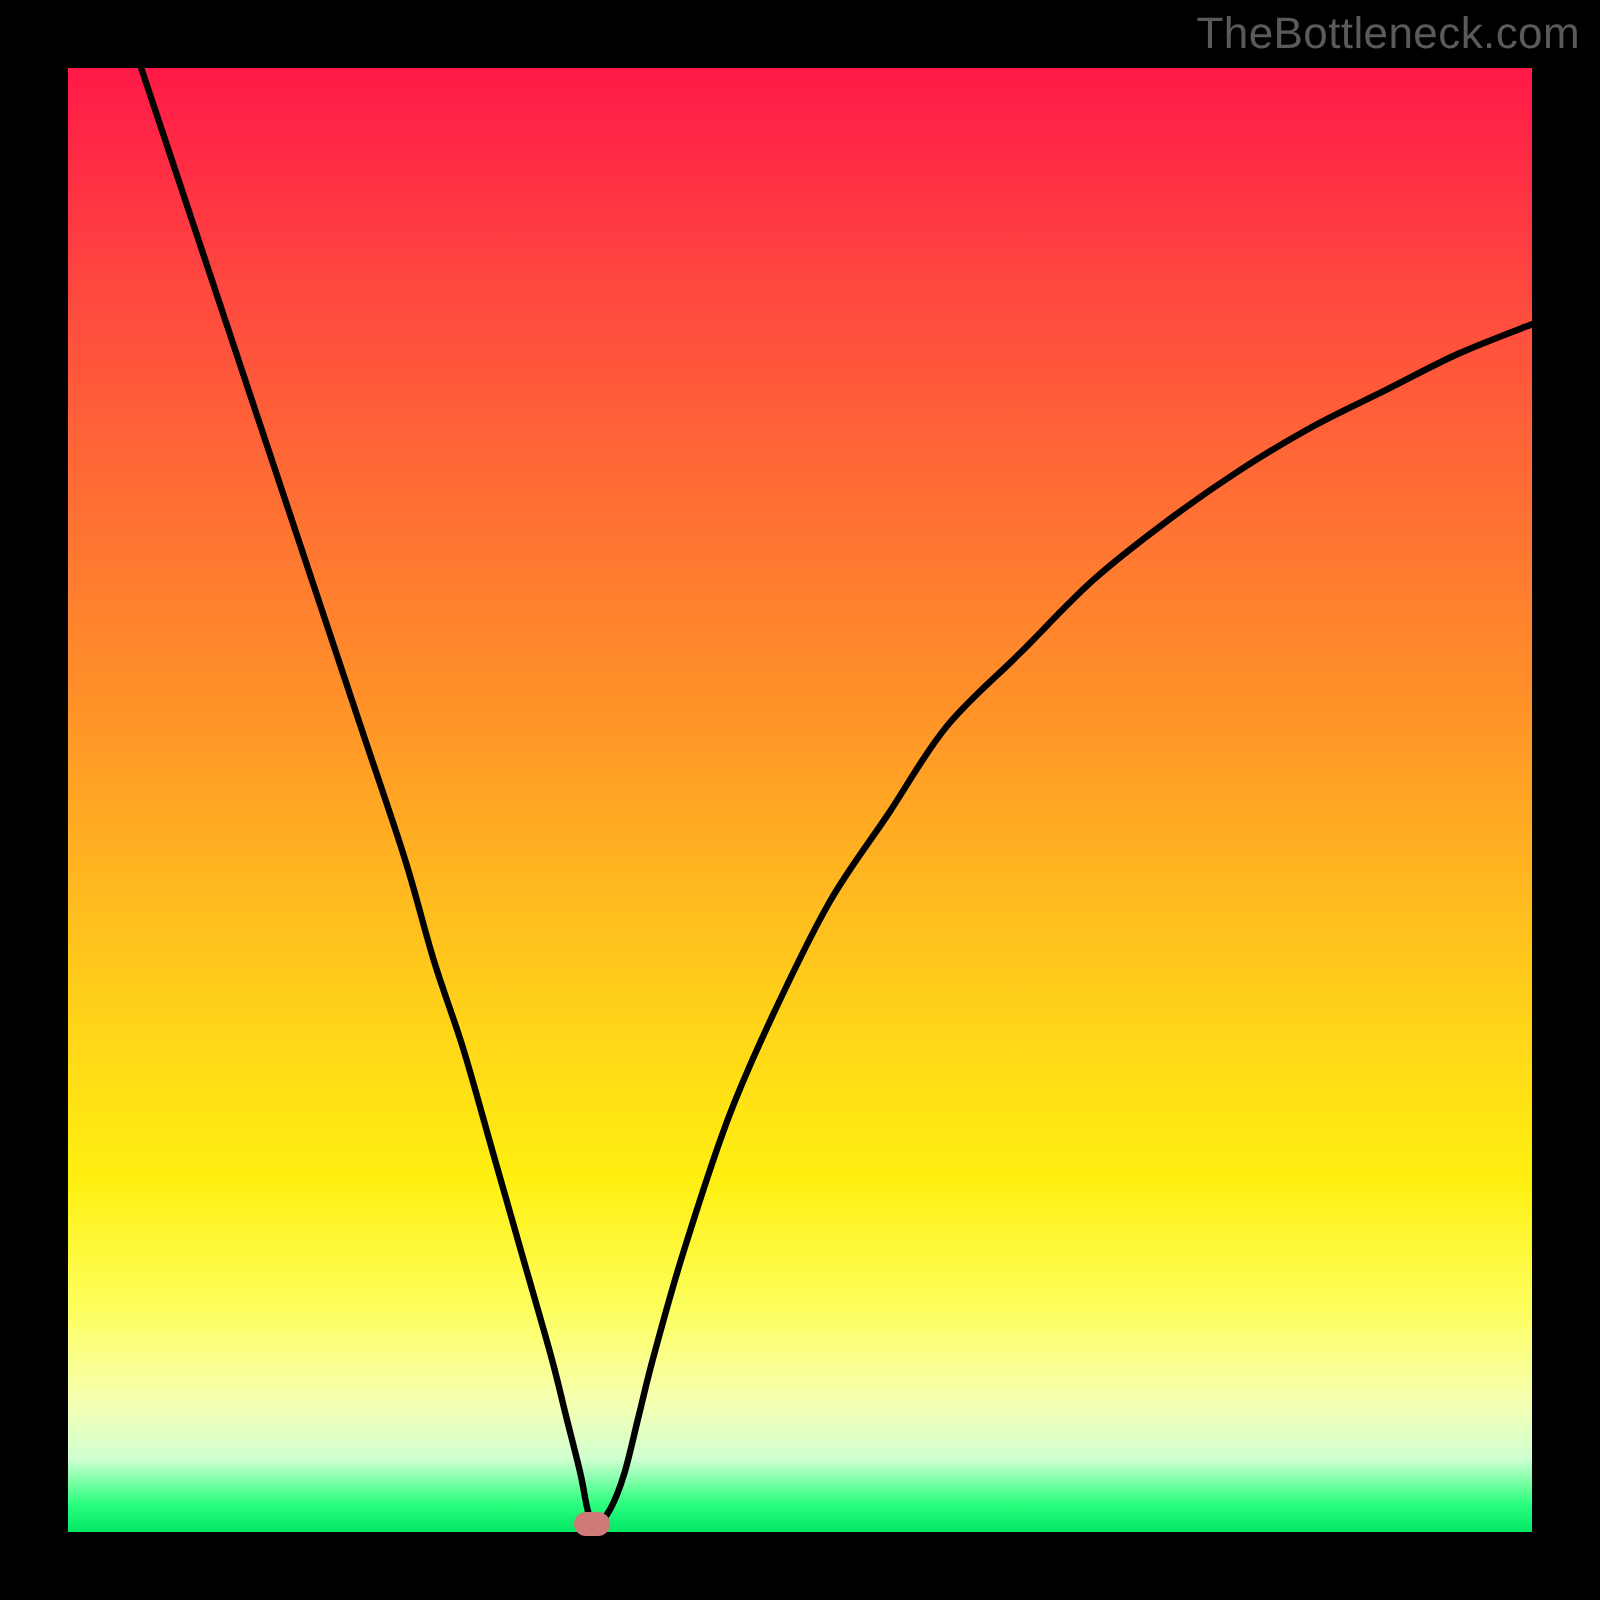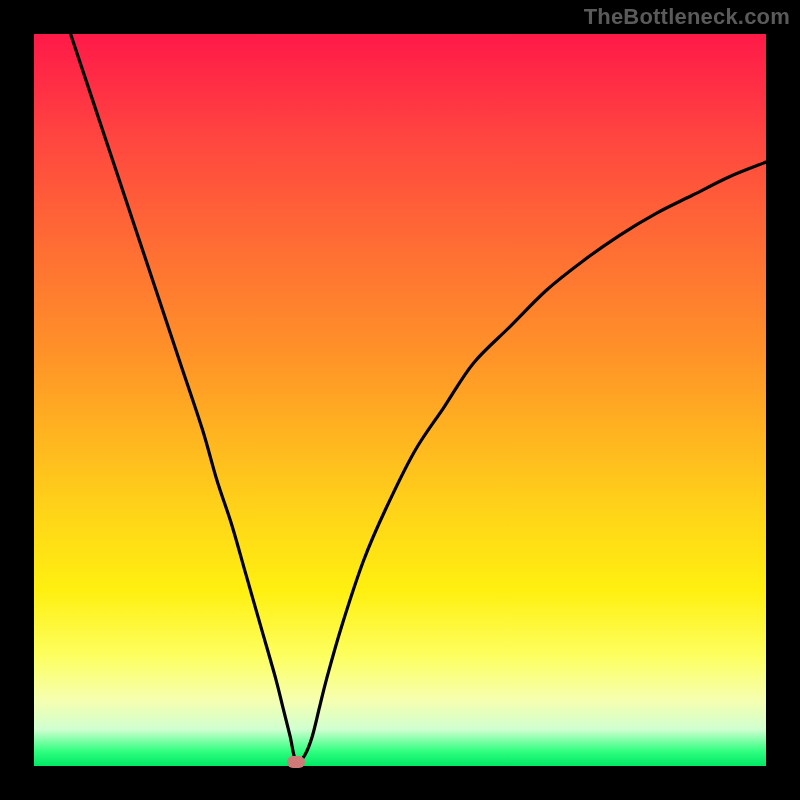--- a/index.html
+++ b/index.html
@@ -10,21 +10,21 @@
     position: relative;
     font-family: Arial, Helvetica, sans-serif;
     overflow: hidden;
   }
   .attribution {
     position: absolute;
     top: 4px;
     right: 10px;
     color: #5a5a5a;
     font-size: 22px;
-    font-weight: 700;
+    font-weight: 400;
     z-index: 10;
     letter-spacing: 0.2px;
   }
   .plot-area {
     position: absolute;
     left: 34px;
     top: 34px;
     width: 732px;
     height: 732px;
     background: linear-gradient(to bottom,

